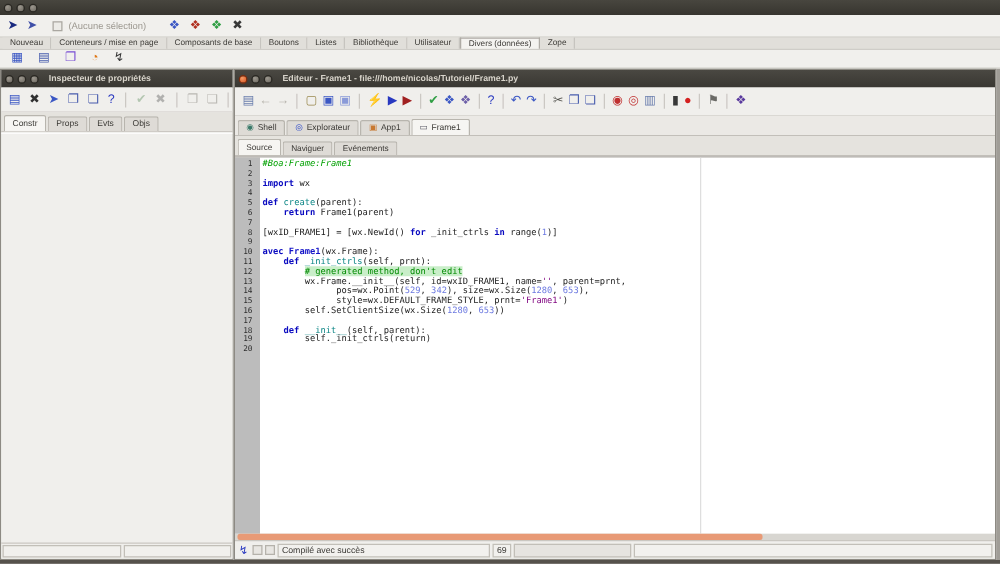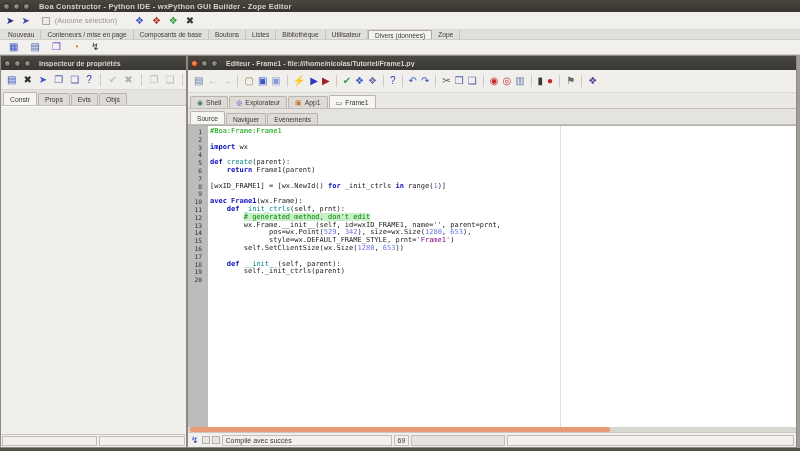--- a/index.html
+++ b/index.html
@@ -76,21 +76,21 @@
   .ed-viewtabs .tab{font-size:6.6px;height:11px;}
 
   .code-wrap{flex:1;position:relative;overflow:hidden;border-top:1px solid #b2afaa;
     background:linear-gradient(to right,#bcbcbc 20px,#ffffff 20px);padding-top:2px;}
   .edge-line{position:absolute;left:372px;top:0;bottom:0;width:1px;background:#dedede;}
   .cl{display:flex;font-family:"DejaVu Sans Mono",monospace;font-size:7px;
     line-height:7.8px;white-space:pre;}
   .gut{width:17px;text-align:right;padding-right:3px;color:#2e2e2e;font-size:6.2px;
     font-family:"DejaVu Sans Mono",monospace;flex:0 0 auto;}
   .ct{padding-left:5px;}
-  .tk-c{color:#00a000;}
+  .tk-c{color:#00a000;font-style:italic;}
   .tk-hc{color:#008a00;background:#c9eec9;}
   .tk-k{color:#0a0ac0;font-weight:bold;}
   .tk-d{color:#0b8585;font-weight:normal;}
   .tk-cl{color:#1414c8;font-weight:bold;}
   .tk-n{color:#6b78e0;}
   .tk-s{color:#7f007f;}
   .tk-t{color:#1c1c1c;}
 
   .hscroll{height:5px;background:#d8d6d1;position:relative;flex:0 0 auto;}
   .hthumb{position:absolute;left:2px;top:0;height:5px;width:420px;background:#e89a76;
@@ -111,21 +111,20 @@
 </style>
 </head>
 <body>
 
 <div class="screen">
 
   <div class="main-titlebar">
     <span class="winbtn"></span>
     <span class="winbtn"></span>
     <span class="winbtn"></span>
-    <span class="main-title">Boa Constructor - Python IDE - wxPython GUI Builder - Zope Editor</span>
   </div>
 
   <div class="sel-toolbar">
     <span style="display:flex;align-items:center;gap:3px">
         <span class="tbicon" style="color: rgb(26, 42, 128);">➤</span>
         <span class="tbicon" style="color: rgb(64, 80, 168);">➤</span>
       </span>
     <span class="checkbox"></span>
     <span class="sel-label">(Aucune sélection)</span>
     <span style="display:flex;align-items:center;gap:4px">
@@ -308,21 +307,21 @@
             <div class="cl"><span class="gut">9</span><span class="ct"></span></div>
             <div class="cl"><span class="gut">10</span><span class="ct"><span class="tk-k">avec</span><span class="tk-t"> </span><span class="tk-cl">Frame1</span><span class="tk-t">(wx.Frame):</span></span></div>
             <div class="cl"><span class="gut">11</span><span class="ct"><span class="tk-t">    </span><span class="tk-k">def</span><span class="tk-t"> </span><span class="tk-d">_init_ctrls</span><span class="tk-t">(self, prnt):</span></span></div>
             <div class="cl"><span class="gut">12</span><span class="ct"><span class="tk-t">        </span><span class="tk-hc"># generated method, don't edit</span></span></div>
             <div class="cl"><span class="gut">13</span><span class="ct"><span class="tk-t">        wx.Frame.__init__(self, id=wxID_FRAME1, name=</span><span class="tk-s">''</span><span class="tk-t">, parent=prnt,</span></span></div>
             <div class="cl"><span class="gut">14</span><span class="ct"><span class="tk-t">              pos=wx.Point(</span><span class="tk-n">529</span><span class="tk-t">, </span><span class="tk-n">342</span><span class="tk-t">), size=wx.Size(</span><span class="tk-n">1280</span><span class="tk-t">, </span><span class="tk-n">653</span><span class="tk-t">),</span></span></div>
             <div class="cl"><span class="gut">15</span><span class="ct"><span class="tk-t">              style=wx.DEFAULT_FRAME_STYLE, prnt=</span><span class="tk-s">'Frame1'</span><span class="tk-t">)</span></span></div>
             <div class="cl"><span class="gut">16</span><span class="ct"><span class="tk-t">        self.SetClientSize(wx.Size(</span><span class="tk-n">1280</span><span class="tk-t">, </span><span class="tk-n">653</span><span class="tk-t">))</span></span></div>
             <div class="cl"><span class="gut">17</span><span class="ct"></span></div>
             <div class="cl"><span class="gut">18</span><span class="ct"><span class="tk-t">    </span><span class="tk-k">def</span><span class="tk-t"> </span><span class="tk-d">__init__</span><span class="tk-t">(self, parent):</span></span></div>
-            <div class="cl"><span class="gut">19</span><span class="ct"><span class="tk-t">        self._init_ctrls(parent)</span></span></div>
+            <div class="cl"><span class="gut">19</span><span class="ct"><span class="tk-t">        self._init_ctrls(return)</span></span></div>
             <div class="cl"><span class="gut">20</span><span class="ct"></span></div>
           </div>
       </div>
 
       <div class="hscroll">
         <div class="hthumb"></div>
       </div>
 
       <div class="ed-status">
         <span class="tbicon" style="color:#2838c0">↯</span>

